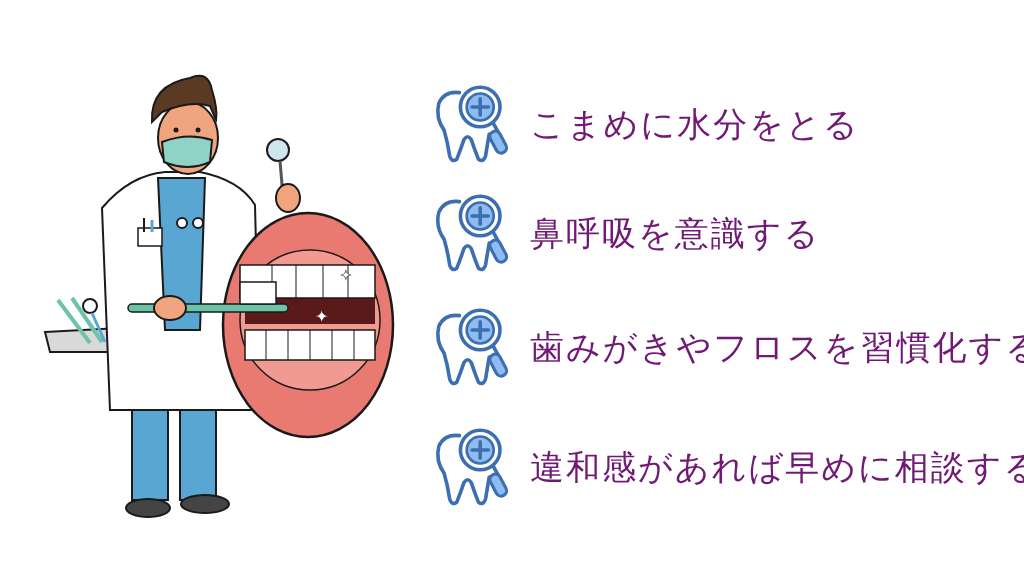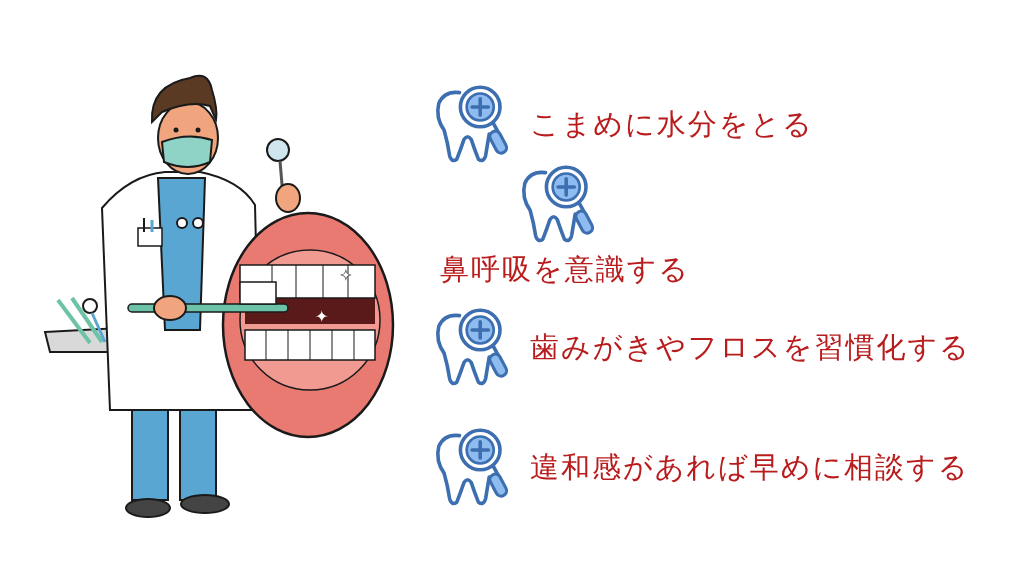--- a/index.html
+++ b/index.html
@@ -4,21 +4,21 @@
 <style>
   html, body { margin: 0; padding: 0; }
   body {
     width: 1024px; height: 576px; background: #ffffff; position: relative; overflow: hidden;
     font-family: "DejaVu Sans", "Liberation Sans", sans-serif;
   }
   .illustration { position: absolute; left: 40px; top: 60px; width: 360px; height: 460px; }
   .tip-row { position: absolute; left: 428px; height: 100px; display: flex; align-items: center; }
   .tip-icon { width: 90px; height: 90px; flex: 0 0 90px; }
   .tip-text {
-    margin-left: 12px; font-size: 29px; color: #b91c1c; letter-spacing: 2px; white-space: nowrap;
+    margin-left: 12px; font-size: 34px; color: #701a75; letter-spacing: 2px; white-space: nowrap;
     font-family: "DejaVu Sans", sans-serif;
   }
 </style>
 </head>
 <body>
 
 <svg class="illustration" viewBox="0 0 360 460" xmlns="http://www.w3.org/2000/svg">
 
   <g>
     <polygon points="5,272 80,268 82,292 10,292" fill="#d9d9d9" stroke="#1a1a1a" stroke-width="2"></polygon>
@@ -86,21 +86,21 @@
     <circle cx="58" cy="30" r="22" fill="#ffffff" stroke="#3d6fb0" stroke-width="4"></circle>
     <circle cx="58" cy="30" r="15" fill="#8fbcf0" stroke="#3d6fb0" stroke-width="3"></circle>
     <line x1="58" y1="21" x2="58" y2="39" stroke="#3d6fb0" stroke-width="4" stroke-linecap="round"></line>
     <line x1="49" y1="30" x2="67" y2="30" stroke="#3d6fb0" stroke-width="4" stroke-linecap="round"></line>
     <line x1="72" y1="47" x2="78" y2="58" stroke="#3d6fb0" stroke-width="4"></line>
     <rect x="72" y="56" width="12" height="26" rx="6" transform="rotate(-28 78 69)" fill="#8fbcf0" stroke="#3d6fb0" stroke-width="3.5"></rect>
   </svg>
   <span class="tip-text">こまめに水分をとる</span>
 </div>
 
-<div class="tip-row" style="top:160px;flex-direction:column;">
+<div class="tip-row" style="top:184px;">
   <svg class="tip-icon" viewBox="0 0 100 100" xmlns="http://www.w3.org/2000/svg">
     <path d="M35,14 Q18,12 12,26 Q8,42 18,56 Q22,70 24,84 Q26,92 32,88 Q36,78 40,66 Q44,60 48,66 Q52,78 56,88 Q62,92 64,84 Q66,72 68,60" fill="none" stroke="#3d6fb0" stroke-width="4" stroke-linecap="round" stroke-linejoin="round"></path>
     <circle cx="58" cy="30" r="22" fill="#ffffff" stroke="#3d6fb0" stroke-width="4"></circle>
     <circle cx="58" cy="30" r="15" fill="#8fbcf0" stroke="#3d6fb0" stroke-width="3"></circle>
     <line x1="58" y1="21" x2="58" y2="39" stroke="#3d6fb0" stroke-width="4" stroke-linecap="round"></line>
     <line x1="49" y1="30" x2="67" y2="30" stroke="#3d6fb0" stroke-width="4" stroke-linecap="round"></line>
     <line x1="72" y1="47" x2="78" y2="58" stroke="#3d6fb0" stroke-width="4"></line>
     <rect x="72" y="56" width="12" height="26" rx="6" transform="rotate(-28 78 69)" fill="#8fbcf0" stroke="#3d6fb0" stroke-width="3.5"></rect>
   </svg>
   <span class="tip-text">鼻呼吸を意識する</span>

